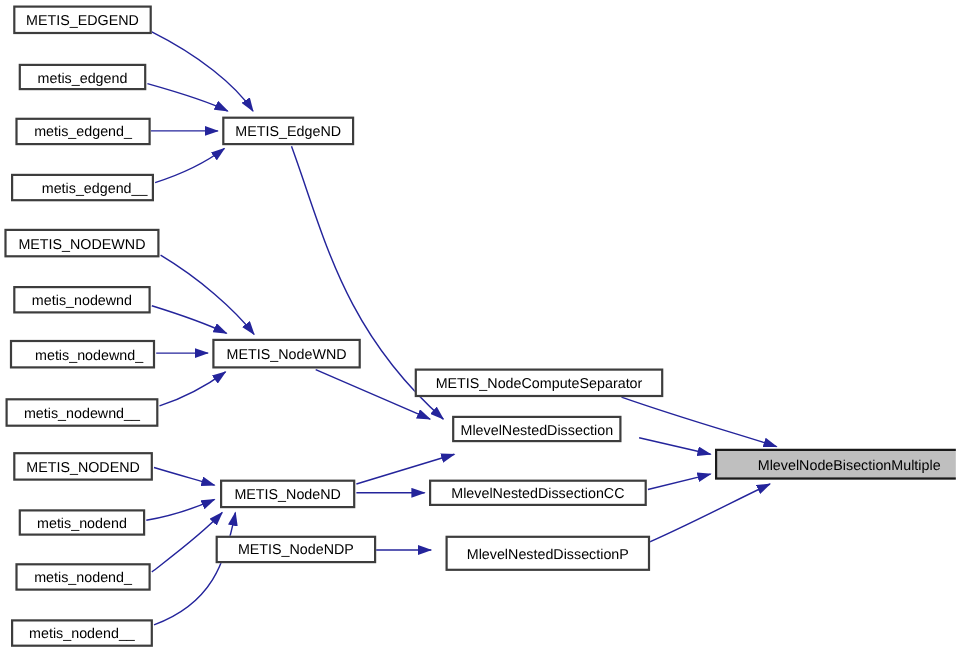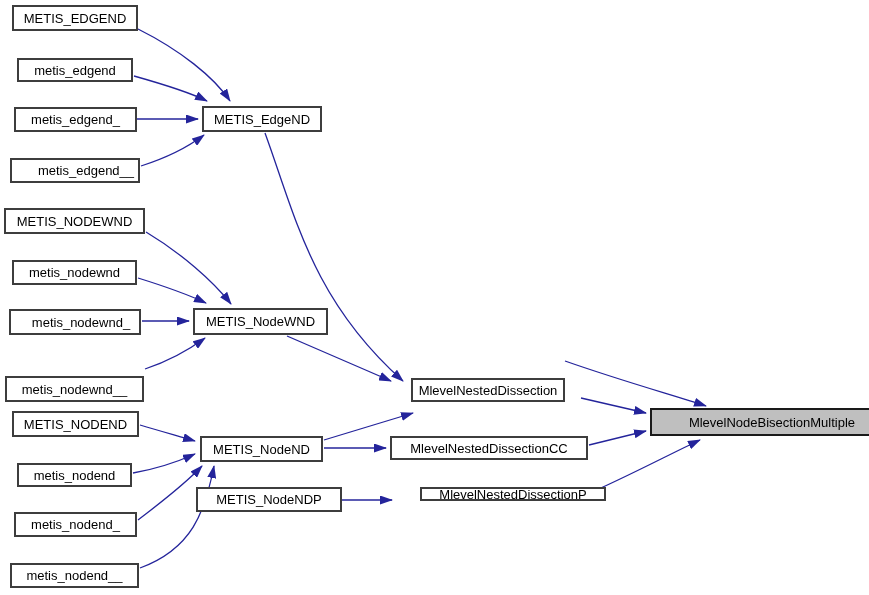--- a/index.html
+++ b/index.html
@@ -81,29 +81,30 @@
 
   <div class="node" style="left:12px;top:5px;width:126px;height:26px;">METIS_EDGEND</div>
   <div class="node" style="left:17px;top:58px;width:116px;height:24px;">metis_edgend</div>
   <div class="node" style="left:14px;top:107px;width:123px;height:25px;">metis_edgend_</div>
   <div class="node" style="left:10px;top:158px;width:130px;height:25px;padding-left:22px;">metis_edgend__</div>
   <div class="node" style="left:202px;top:106px;width:120px;height:26px;">METIS_EdgeND</div>
 
   <div class="node" style="left:4px;top:208px;width:141px;height:26px;">METIS_NODEWND</div>
   <div class="node" style="left:12px;top:260px;width:125px;height:25px;">metis_nodewnd</div>
   <div class="node" style="left:9px;top:309px;width:132px;height:26px;padding-left:12px;">metis_nodewnd_</div>
-  <div class="node" style="left:5px;top:376px;width:139px;height:26px;text-align:center;">metis_nodewnd__</div>
+  <div class="node" style="left:5px;top:362px;width:139px;height:26px;text-align:center;">metis_nodewnd__</div>
   <div class="node" style="left:193px;top:308px;width:135px;height:27px;">METIS_NodeWND</div>
 
   <div class="node" style="left:12px;top:411px;width:127px;height:26px;">METIS_NODEND</div>
   <div class="node" style="left:17px;top:463px;width:115px;height:24px;">metis_nodend</div>
   <div class="node" style="left:14px;top:512px;width:123px;height:25px;">metis_nodend_</div>
   <div class="node" style="left:10px;top:563px;width:129px;height:25px;">metis_nodend__</div>
   <div class="node" style="left:200px;top:436px;width:123px;height:26px;">METIS_NodeND</div>
   <div class="node" style="left:196px;top:487px;width:146px;height:25px;">METIS_NodeNDP</div>
 
+  <div class="node" style="left:377px;top:335px;width:226px;height:26px;">METIS_NodeComputeSeparator</div>
   <div class="node" style="left:399px;top:378px;width:154px;height:24px;margin-left:12px;">MlevelNestedDissection</div>
   <div class="node" style="left:390px;top:436px;width:198px;height:24px;">MlevelNestedDissectionCC</div>
-  <div class="node" style="left:420px;top:487px;width:186px;height:14px;">MlevelNestedDissectionP</div>
+  <div class="node" style="left:405px;top:487px;width:186px;height:32px;">MlevelNestedDissectionP</div>
 
   <div class="node highlight" style="left:650px;top:408px;width:244px;height:28px;">MlevelNodeBisectionMultiple</div>
 
 </div>
 
 </body></html>

